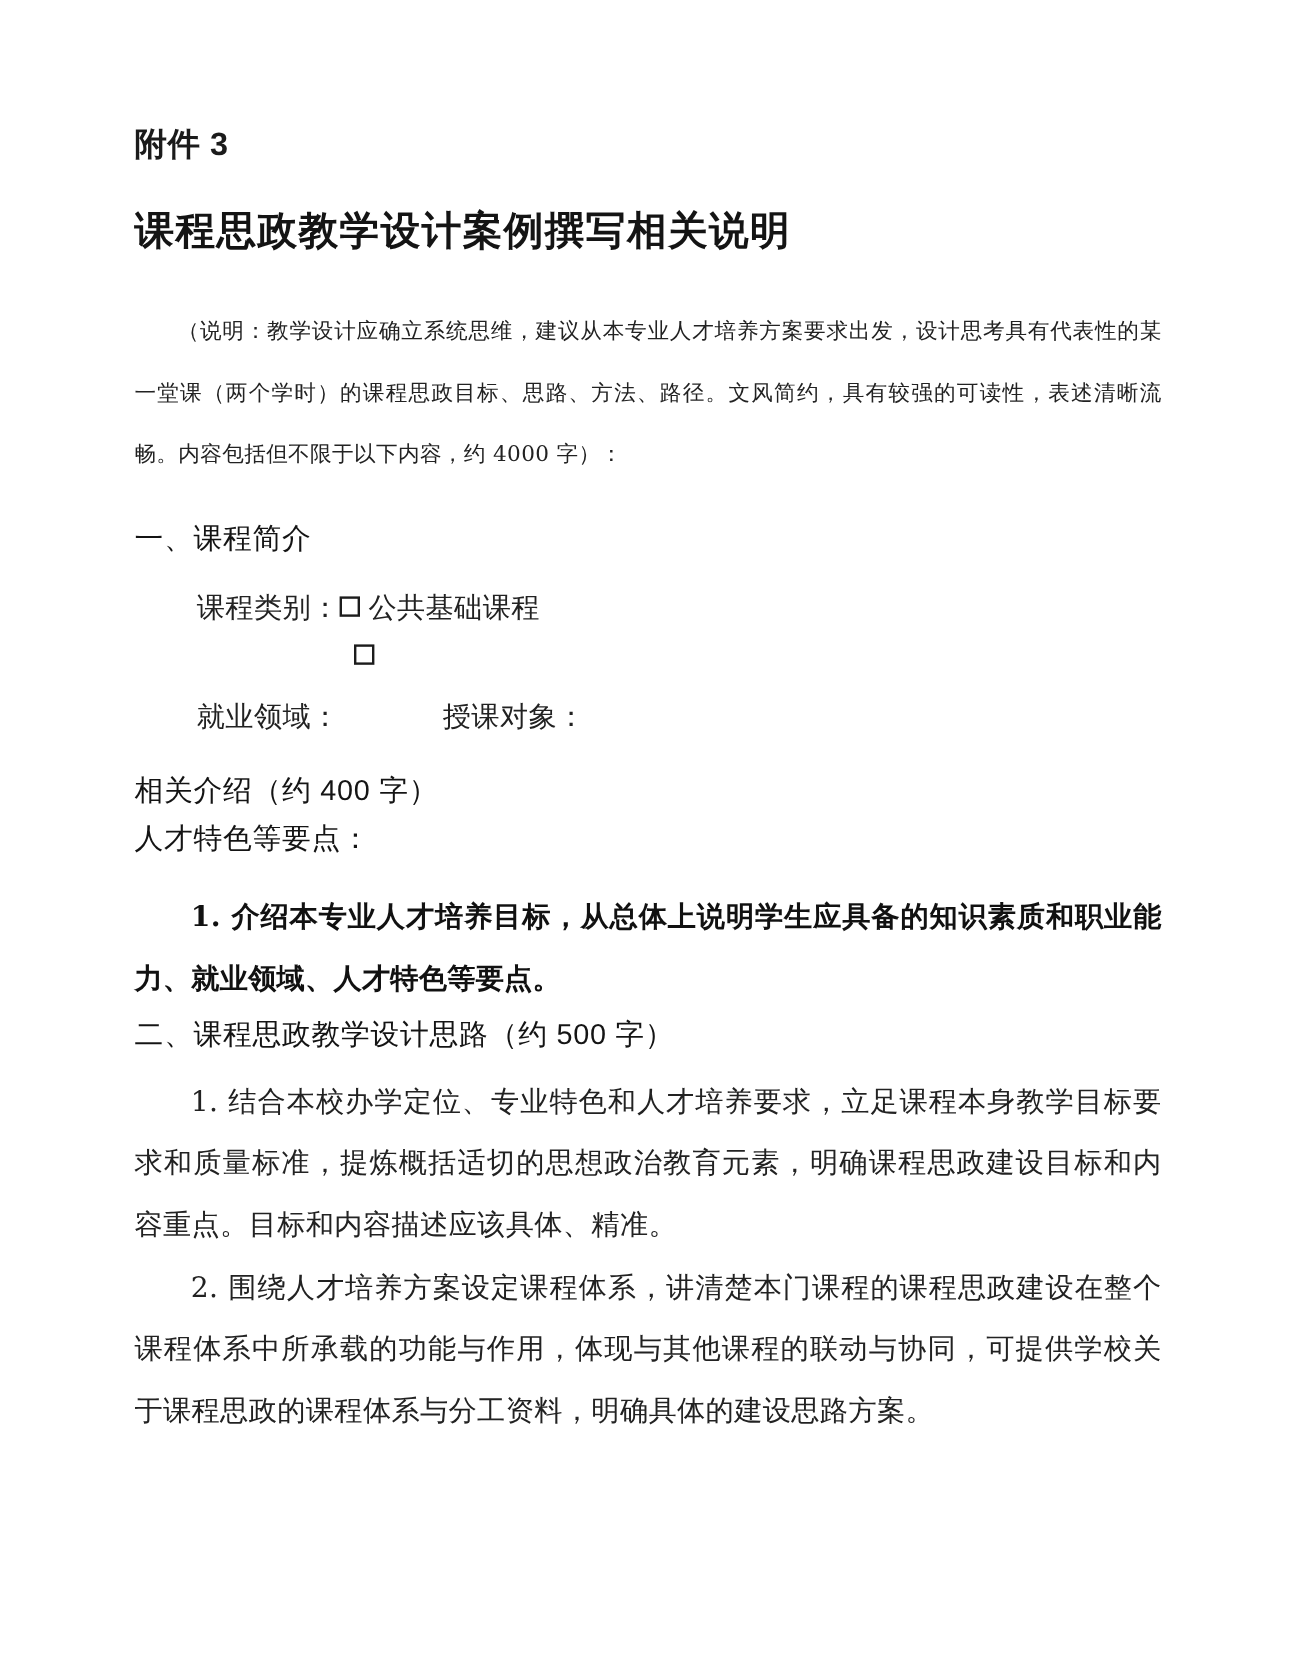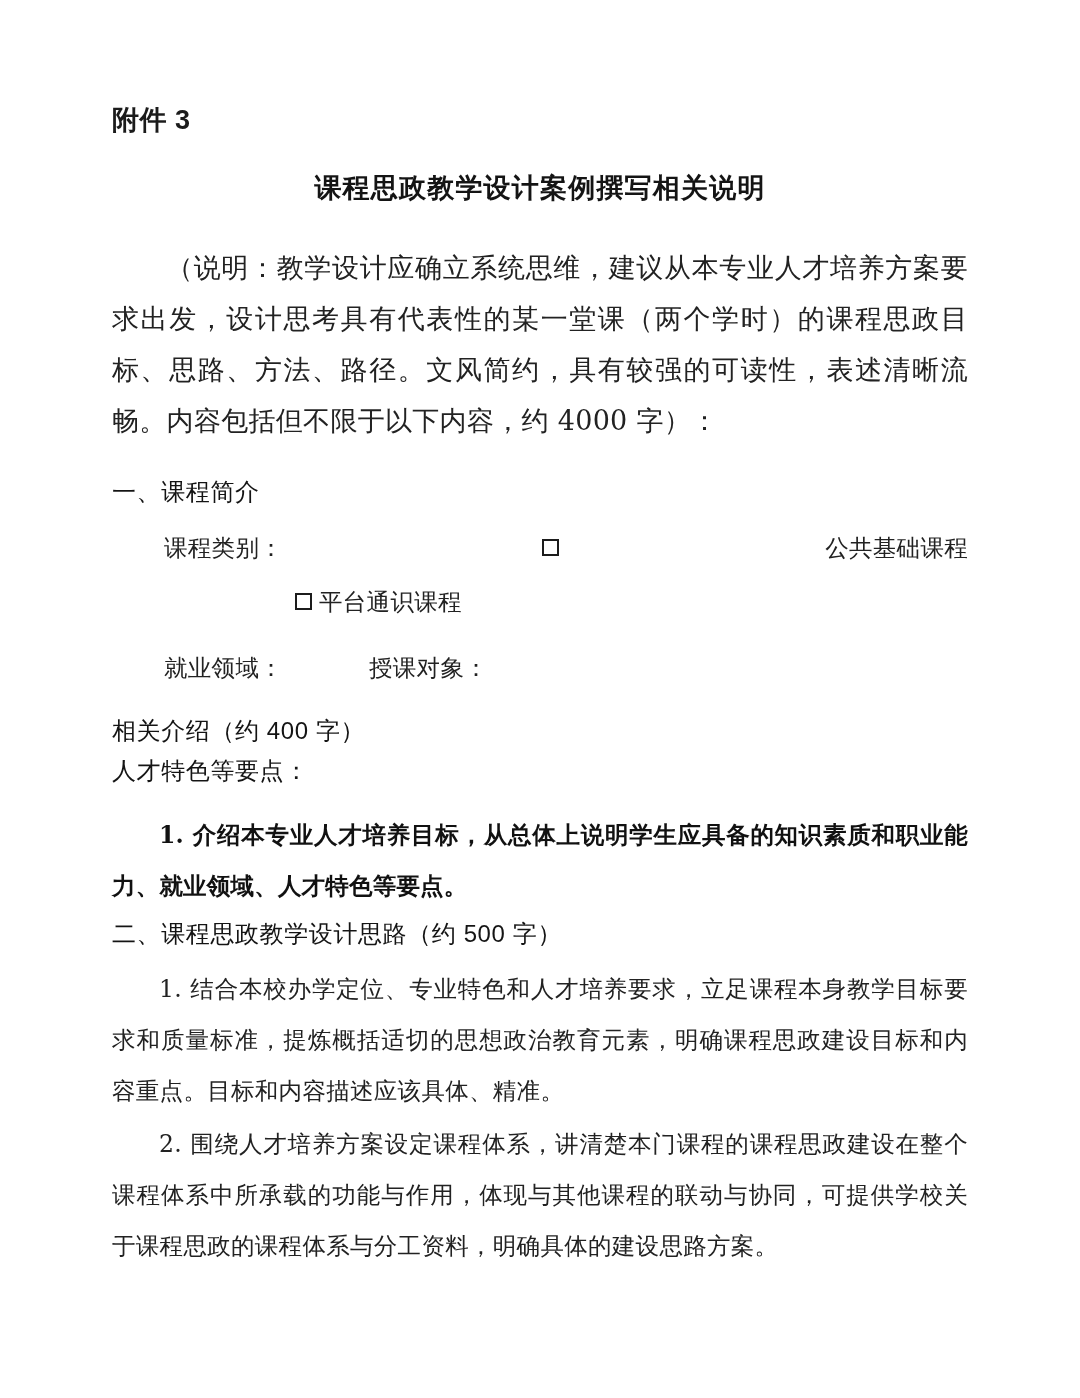--- a/index.html
+++ b/index.html
@@ -38,33 +38,33 @@
     font-size: 27px;
     font-weight: 700;
     letter-spacing: 0.5px;
     line-height: 1.2;
     color: #1b1b1b;
   }
 
   
   .doc-title {
     margin-top: 34px;
-    text-align: center;
+    text-align: left;
     font-family: "Liberation Sans", sans-serif;
-    font-size: 27px;
+    font-size: 33px;
     font-weight: 700;
     letter-spacing: 1.2px;
     color: #141414;
   }
 
   
   .para {
     margin-top: 36px;
     font-family: "DejaVu Serif", serif;
-    font-size: 27px;
+    font-size: 18px;
     line-height: 51px;
     text-align: justify;
     text-justify: inter-character;
     text-indent: 2em;
     letter-spacing: 0.3px;
     color: #222;
   }
 
   
   .heading {
@@ -107,21 +107,21 @@
   .check-row {
     font-family: "DejaVu Serif", serif;
     font-size: 23.5px;
     letter-spacing: 0.3px;
     line-height: 46px;
     padding-left: 52px;
     display: flex;
     align-items: center;
     color: #222;
   }
-  .check-row.first { margin-top: 16px; justify-content: space-between; }
+  .check-row.first { margin-top: 16px; }
   .check-row.second { padding-left: 183px; margin-top: 8px; }
   .checkbox-glyph {
     display: inline-block;
     width: 17px;
     height: 17px;
     border: 2px solid #1c1c1c;
     margin-right: 7px;
     box-sizing: border-box;
     flex: 0 0 auto;
   }
@@ -170,21 +170,20 @@
 
 
     <div class="check-row first">
       <span class="form-label">课程类别：</span>
       <span class="checkbox-glyph"></span>
       <span>公共基础课程</span>
     </div>
 
     <div class="check-row second">
       <span class="checkbox-glyph"></span>
-      <span>平台通识课程</span>
     </div>
 
     <div class="form-row">
       <span class="form-label">就业领域：</span>
       <span class="gap-wide"></span>
       <span class="form-label">授课对象：</span>
     </div>
 
     <div class="heading heading-sub">相关介绍（约 400 字）</div>
 

